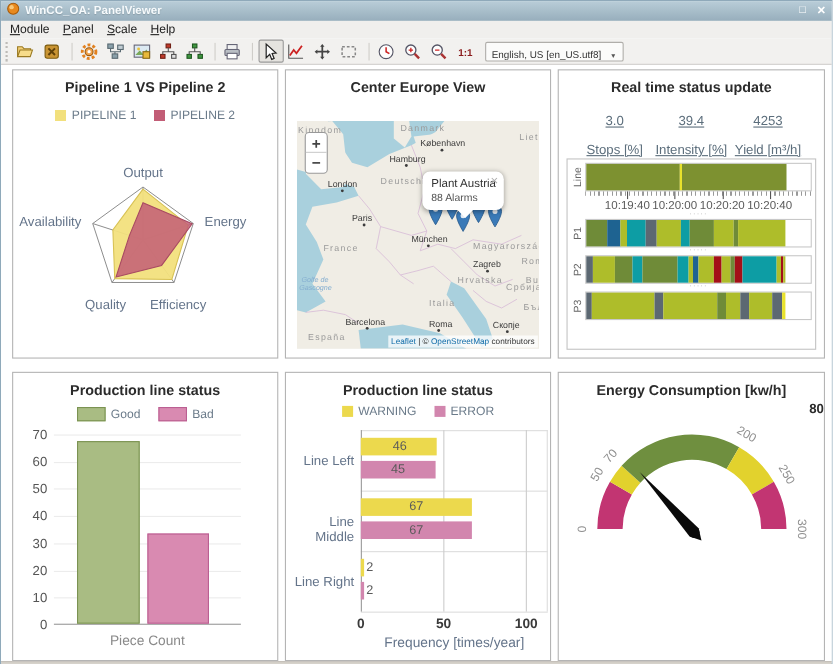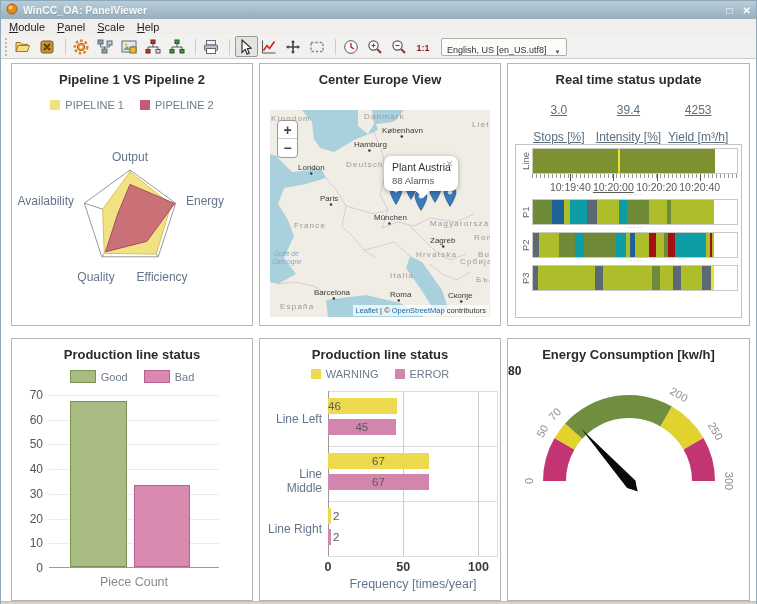--- a/index.html
+++ b/index.html
@@ -69,21 +69,21 @@
   
   .hbar-plot{position:absolute;left:68px;top:52px;width:170px;height:165px}
   .vgrid{position:absolute;top:0;bottom:0;width:1px;background:#ccc}
   .hgrid{position:absolute;left:0;right:0;height:1px;background:#ddd}
   .hbar{position:absolute;height:16px}
   .hval{position:absolute;font-size:11.5px;color:#5a5a5a;line-height:16px}
   .hcat{position:absolute;left:-66px;width:60px;text-align:right;font-size:12px;color:#64748a}
   .xtick{position:absolute;transform:translateX(-50%);font-size:12.5px;font-weight:bold;color:#3a3a3a}
   
   #gauge-svg{position:absolute;left:1px;top:38px}
-  .gauge-value{text-align:left;font-size:12px;font-weight:bold;color:#2b2b2b;margin-top:2px}
+  .gauge-value{text-align:right;font-size:12px;font-weight:bold;color:#2b2b2b;margin-top:2px}
 </style>
 </head>
 <body>
 
 <div class="window">
   <div class="titlebar">
     <span><svg width="12" height="12" viewBox="0 0 12 12">
           <circle cx="6" cy="6" r="5" fill="#e8891e" stroke="#a85a08"></circle>
           <circle cx="4.5" cy="4.5" r="2" fill="#f8c87a"></circle>
         </svg></span>
@@ -350,21 +350,21 @@
             <div class="rts-track">
               <div style="width: 41.652%; background: rgb(125, 145, 48);"></div>
               <div style="width: 0.89%; background: rgb(232, 226, 44);"></div>
               <div style="width: 46.458%; background: rgb(125, 145, 48);"></div>
             </div>
           </div>
           <div class="rts-axis">
             <div class="maj" style="left: 18.6%;"></div>
             <div class="tlab" style="left: 18.6%;">10:19:40</div>
             <div class="maj" style="left: 39.5%;"></div>
-            <div class="tlab" style="left: 39.5%; text-decoration: underline;">10:20:00</div>
+            <div class="tlab" style="left: 39.5%;">10:20:00</div>
             <div class="maj" style="left: 60.5%;"></div>
             <div class="tlab" style="left: 60.5%;">10:20:20</div>
             <div class="maj" style="left: 81.4%;"></div>
             <div class="tlab" style="left: 81.4%;">10:20:40</div>
           </div>
           <div class="grip">·····</div>
           <div class="rts-row">
             <div class="rts-label">P1</div>
             <div class="rts-track">
               <div style="width: 9.345%; background: rgb(111, 139, 56);"></div>
@@ -475,21 +475,21 @@
           <div class="hgrid" style="top: 165px;"></div>
           <div class="vgrid" style="left: 0px; background: rgb(153, 153, 153);"></div>
           <div class="xtick" style="left: 0px; top: 169px;">0</div>
           <div class="vgrid" style="left: 75.2212px;"></div>
           <div class="xtick" style="left: 75.2212px; top: 169px;">50</div>
           <div class="vgrid" style="left: 150.442px;"></div>
           <div class="xtick" style="left: 150.442px; top: 169px;">100</div>
           <div class="vgrid" style="left: 169px; background: rgb(221, 221, 221);"></div>
           <div class="hcat" style="top: 21px;">Line Left</div>
           <div class="hbar" style="top: 7px; left: 0px; width: 69.2035px; background: rgb(236, 217, 77);"></div>
-          <div class="hval" style="top: 7px; left: 0px; width: 47px; text-align: left;">46</div>
+          <div class="hval" style="top: 7px; left: 12px; width: 47px; text-align: center;">46</div>
           <div class="hbar" style="top: 28px; left: 0px; width: 67.6991px; background: rgb(210, 134, 174);"></div>
           <div class="hval" style="top: 28px; left: 0px; width: 67.6991px; text-align: center;">45</div>
           <div class="hcat" style="top: 76px;">Line Middle</div>
           <div class="hbar" style="top: 62px; left: 0px; width: 100.796px; background: rgb(236, 217, 77);"></div>
           <div class="hval" style="top: 62px; left: 0px; width: 100.796px; text-align: center;">67</div>
           <div class="hbar" style="top: 83px; left: 0px; width: 100.796px; background: rgb(210, 134, 174);"></div>
           <div class="hval" style="top: 83px; left: 0px; width: 100.796px; text-align: center;">67</div>
           <div class="hcat" style="top: 131px;">Line Right</div>
           <div class="hbar" style="top: 117px; left: 0px; width: 3.00885px; background: rgb(236, 217, 77);"></div>
           <div class="hval" style="top: 117px; left: 5.00885px;">2</div>

